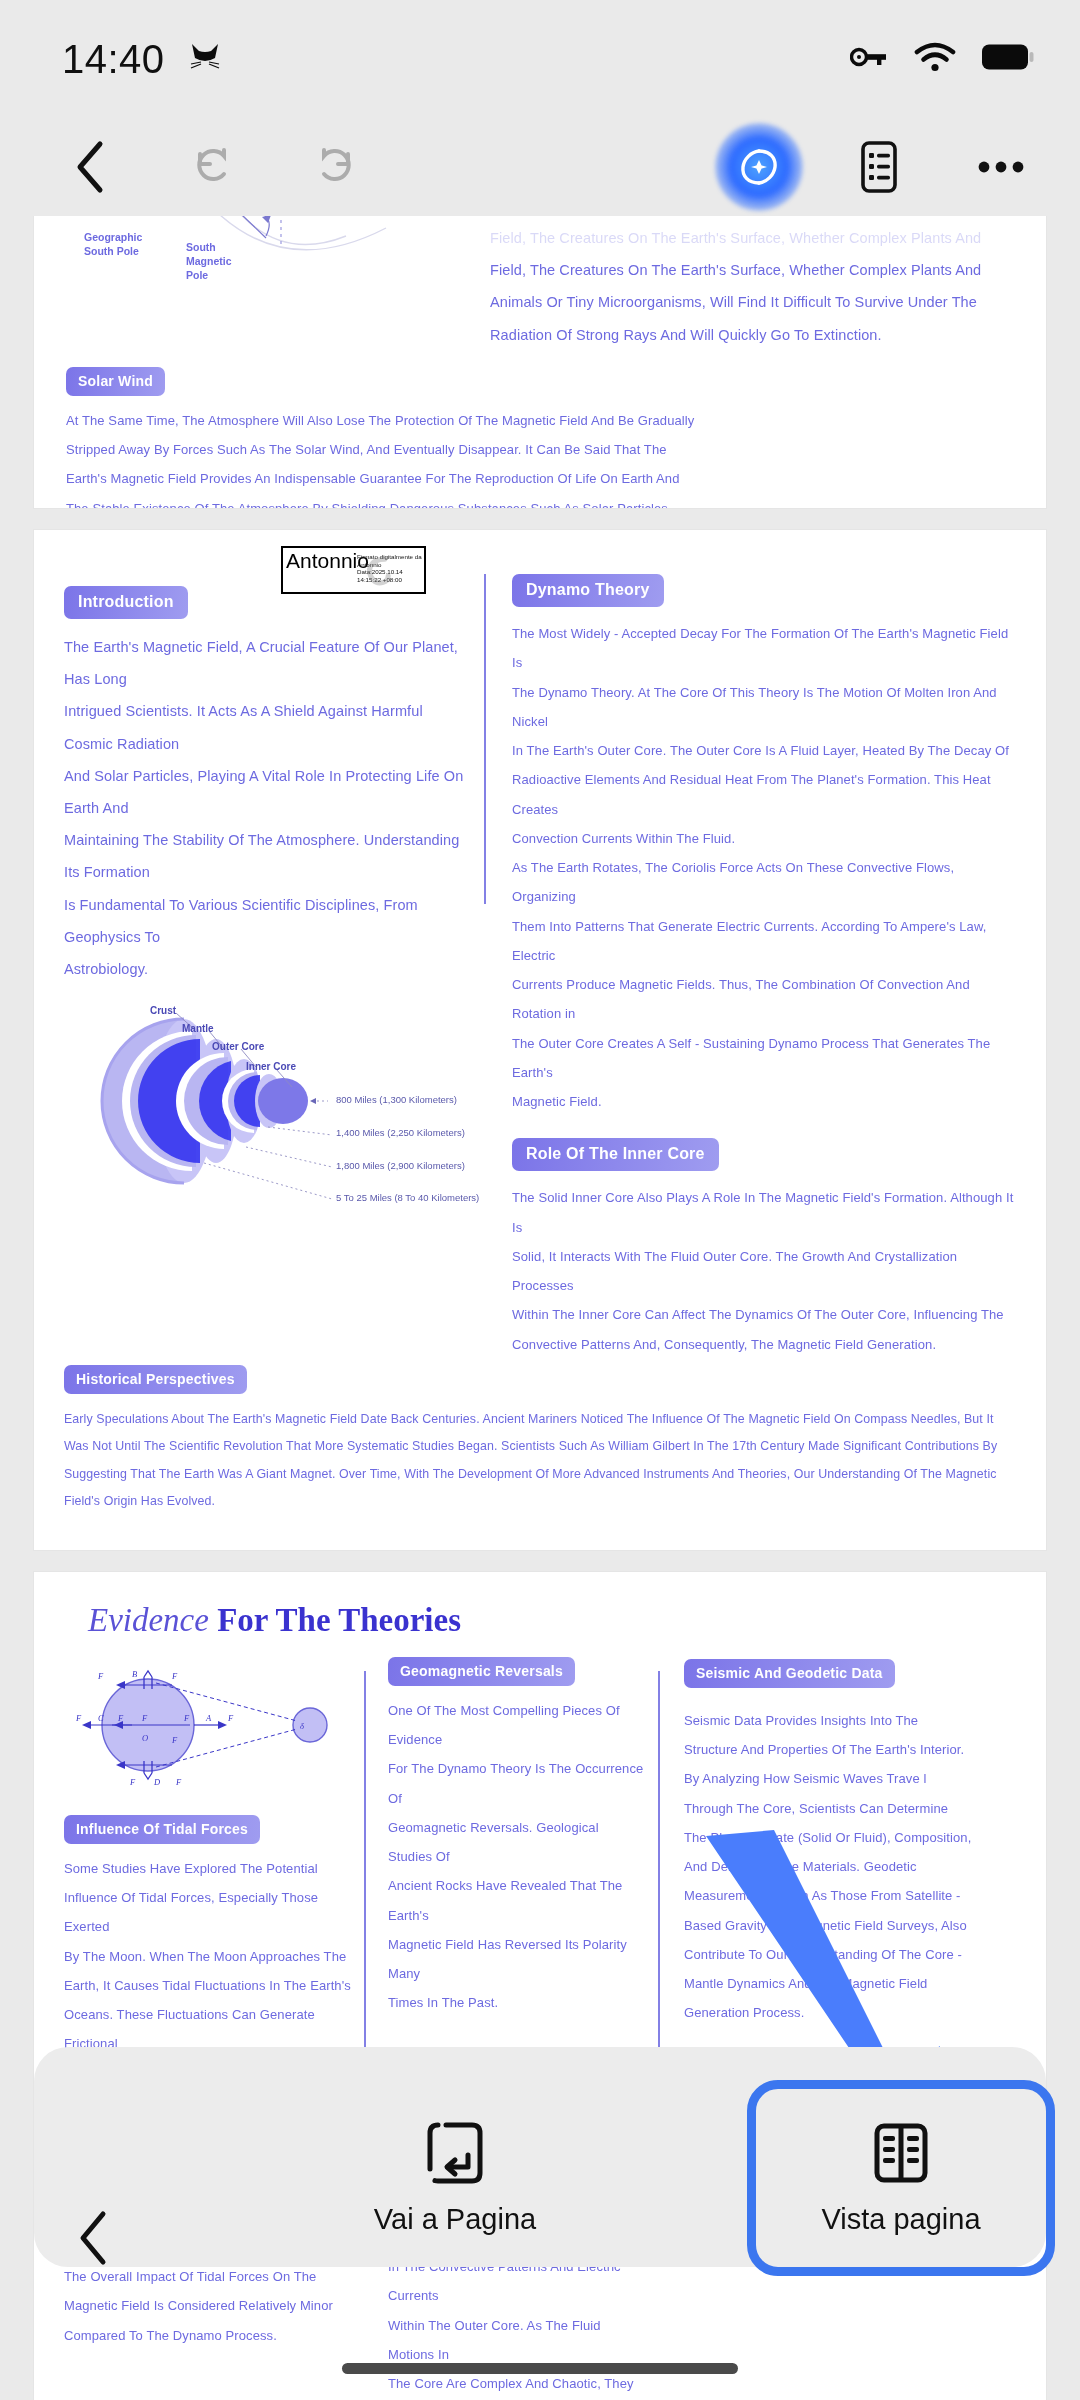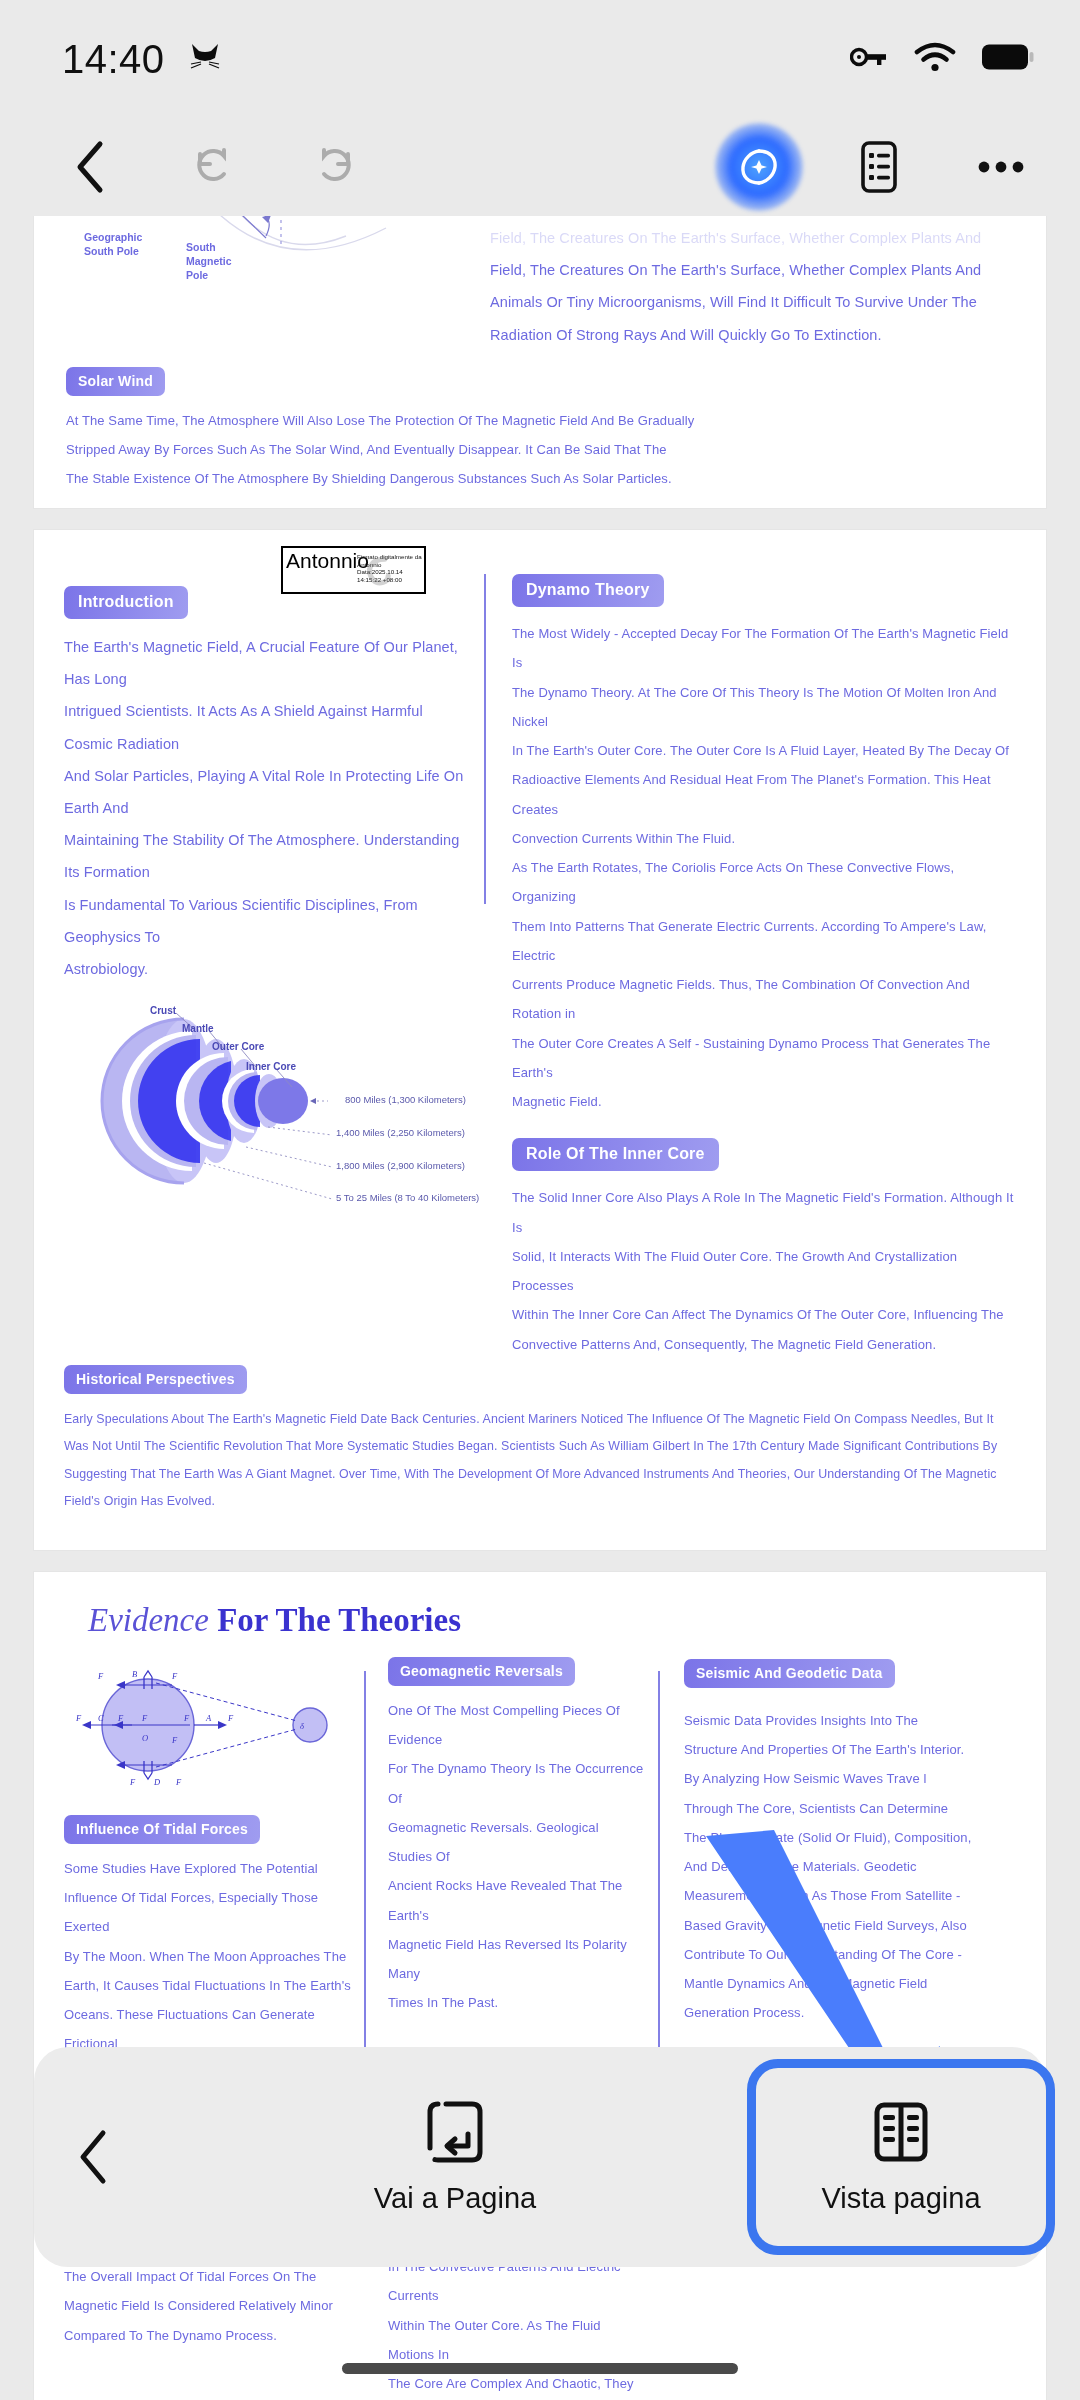--- a/index.html
+++ b/index.html
@@ -104,21 +104,21 @@
   .planets{ margin:22px 0 16px 0; }
   .planet-names{ display:flex; gap:0; margin-top:4px; }
 
   
   .arrow{ position:absolute; left:690px; top:1830px; width:260px; height:330px; z-index:40; pointer-events:none; }
 
   
   .sheet{
     position:absolute; left:34px; top:2047px; width:1012px; height:220px;
     background:#ececec; border-radius:34px; z-index:60;
-    display:flex; align-items:center;
+    display:flex; align-items:flex-end;
   }
   .sheet-back{ width:120px; display:flex; align-items:center; justify-content:center; }
   .sheet-item{
     flex:1; height:178px; display:flex; flex-direction:column;
     align-items:center; justify-content:center; gap:14px; border-radius:16px;
   }
   .sheet-item.selected{
     outline:9px solid #3b76ef; outline-offset:0px; border-radius:22px;
     max-width:290px;
   }
@@ -246,20 +246,21 @@
         <div class="ptext">Field, The Creatures On The Earth's Surface, Whether Complex Plants And</div>
         <div class="ptext">Animals Or Tiny Microorganisms, Will Find It Difficult To Survive Under The</div>
         <div class="ptext">Radiation Of Strong Rays And Will Quickly Go To Extinction.</div>
       </div>
     </div>
     <div style="padding:16px 0 0 32px">
       <span class="tag sm">Solar Wind</span>
       <div style="margin-top:10px">
         <div class="ptext small">At The Same Time, The Atmosphere Will Also Lose The Protection Of The Magnetic Field And Be Gradually</div>
         <div class="ptext small">Stripped Away By Forces Such As The Solar Wind, And Eventually Disappear. It Can Be Said That The</div>
+        <div class="ptext small">Earth's Magnetic Field Provides An Indispensable Guarantee For The Reproduction Of Life On Earth And</div>
         <div class="ptext small">The Stable Existence Of The Atmosphere By Shielding Dangerous Substances Such As Solar Particles.</div>
       </div>
     </div>
   </div>
 
   <div class="page" id="page2">
 
     <div class="sigbox">
       <div class="sig-name">Antonnio</div>
       <div class="sig-meta">Firmato digitalmente da Antonnio Data:2025.10.14 14:15:22 +08:00</div>
@@ -316,21 +317,21 @@
               <line x1="204" y1="126" x2="268" y2="134"></line>
               <line x1="182" y1="146" x2="268" y2="166"></line>
               <line x1="140" y1="162" x2="268" y2="198"></line>
             </g>
             <path d="M252 97 L246 100 L252 103 Z" fill="#6a68b8"></path>
           </svg>
           <span class="ed-label" style="left:86px;top:4px;">Crust</span>
           <span class="ed-label" style="left:118px;top:22px;">Mantle</span>
           <span class="ed-label" style="left:148px;top:40px;">Outer Core</span>
           <span class="ed-label" style="left:182px;top:60px;">Inner Core</span>
-          <span class="ed-dim" style="left:272px;top:93px;margin-left:9px;">800 Miles (1,300 Kilometers)</span>
+          <span class="ed-dim" style="left:272px;top:93px;">800 Miles (1,300 Kilometers)</span>
           <span class="ed-dim" style="left:272px;top:126px;">1,400 Miles (2,250 Kilometers)</span>
           <span class="ed-dim" style="left:272px;top:159px;">1,800 Miles (2,900 Kilometers)</span>
           <span class="ed-dim" style="left:272px;top:191px;">5 To 25 Miles (8 To 40 Kilometers)</span>
         </div>
       </div>
 
       <div class="vrule" style="height:330px;margin-top:22px"></div>
 
       <div class="p2-right">
         <div style="margin-top:22px">

